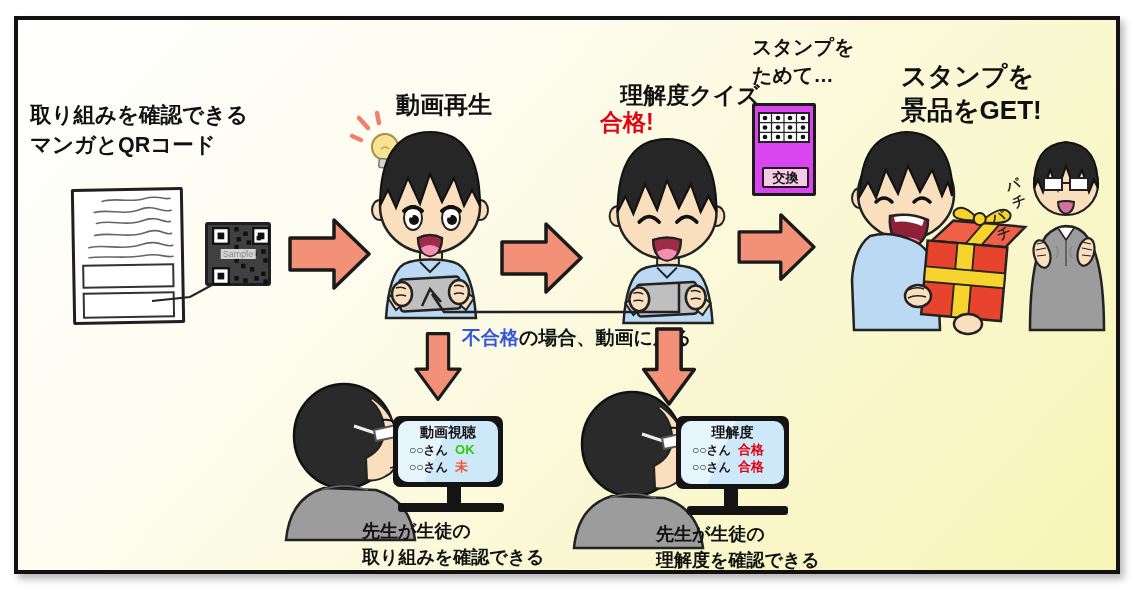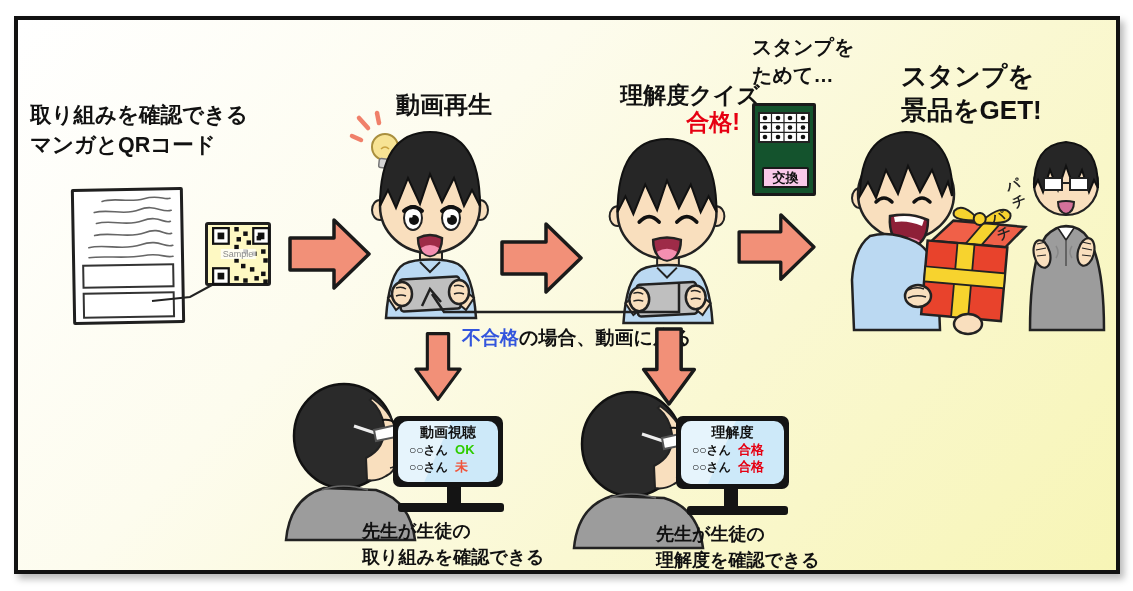--- a/index.html
+++ b/index.html
@@ -27,28 +27,28 @@
   .screen { width:100%; height:100%; background:#CDE9F9; position:relative; overflow:hidden; border-radius:10px; }
   .shine { position:absolute; left:-18%; top:-50%; width:55%; height:200%;
            background:rgba(255,255,255,0.5); transform:rotate(24deg); }
   .mon-title { position:relative; font-size:14px; font-weight:700; text-align:center; padding-top:3px; color:#111; }
   .mon-row { position:relative; font-size:12px; font-weight:700; padding-left:11px; line-height:1.3; color:#111; }
   .mon-status { margin-left:7px; font-size:13px; }
   .mon-stand { position:absolute; width:14px; height:19px; background:#141414; }
   .mon-base { position:absolute; height:9px; background:#141414; border-radius:3px; }
 
   
-  .stamp-card { position:absolute; width:64px; height:93px; background:#14532d; border:3px solid #1a1a1a; border-radius:2px; }
+  .stamp-card { position:absolute; width:64px; height:93px; background:#d946ef; border:3px solid #1a1a1a; border-radius:2px; }
   .exchange-btn { position:absolute; left:7px; top:61px; width:47px; height:21px; background:#F9C9E9;
                   border:2px solid #1a1a1a; border-radius:2px; font-size:13px; font-weight:700;
                   text-align:center; line-height:17px; color:#111; }
 
   .doc-sketch { position:absolute; width:112px; height:136px; background:#fff; border:3px solid #1f1f1f;
                 border-radius:2px; transform:rotate(-1deg); }
-  .qr-box { position:absolute; width:66px; height:64px; background:#fef9c3; border:3px solid #1f1f1f; border-radius:3px; }
+  .qr-box { position:absolute; width:66px; height:64px; background:#404040; border:3px solid #1f1f1f; border-radius:3px; }
   .qr-sample { position:absolute; left:50%; top:50%; transform:translate(-50%,-50%);
                font-size:9px; color:#8a8a8a; background:rgba(255,255,255,0.78); padding:0 2px; font-weight:400; }
 
   .clap-sfx { position:absolute; writing-mode:vertical-rl; font-size:14px; font-weight:700;
               color:#222; transform:rotate(-20deg); letter-spacing:2px; }
 
   svg { display:block; overflow:visible; }
 </style>
 </head>
 <body>
@@ -158,21 +158,21 @@
     <path d="M30,172 L42,162 L50,174 L38,184 Z" fill="#F9DFBE" stroke="#222" stroke-width="2"></path>
     <path d="M116,172 L104,162 L96,174 L108,184 Z" fill="#F9DFBE" stroke="#222" stroke-width="2"></path>
     <rect x="42" y="152" width="60" height="32" rx="3" fill="#BFBFBF" stroke="#222" stroke-width="2.5" transform="rotate(-3 72 168)"></rect>
     <ellipse cx="44" cy="168" rx="10" ry="12" fill="#F9DFBE" stroke="#222" stroke-width="2.5"></ellipse>
     <ellipse cx="101" cy="166" rx="10" ry="12" fill="#F9DFBE" stroke="#222" stroke-width="2.5"></ellipse>
     <path d="M38,162 Q44,160 48,163 M38,170 Q43,168 48,170" stroke="#222" stroke-width="1.4" fill="none"></path>
     <path d="M96,160 Q101,158 106,161 M96,168 Q101,166 106,168" stroke="#222" stroke-width="1.4" fill="none"></path>
   </svg>
 
   <div class="abs jp step-title" style="left:600px;top:80px;width:140px;text-align:center;margin-left:20px;">理解度クイズ</div>
-  <div class="abs jp step-title red" style="left:600px;top:107px;width:140px;text-align:right;">合格!</div>
+  <div class="abs jp step-title red" style="left:600px;top:107px;width:140px;text-align:left;">合格!</div>
 
   <svg class="abs" style="left:595px;top:133px;" width="145" height="190" viewBox="0 0 145 192">
     <ellipse cx="22" cy="84" rx="8" ry="10" fill="#F9DFBE" stroke="#222" stroke-width="2"></ellipse>
     <ellipse cx="122" cy="84" rx="8" ry="10" fill="#F9DFBE" stroke="#222" stroke-width="2"></ellipse>
     <path d="M62,120 L62,140 L84,140 L84,120 Z" fill="#F9DFBE" stroke="#222" stroke-width="2"></path>
     <ellipse cx="72" cy="80" rx="50" ry="47" fill="#F9DFBE" stroke="#222" stroke-width="2.5"></ellipse>
     <path d="M72,6 C38,6 22,32 22,80 L30,64 L38,82 L50,52 L62,78 L72,48 L84,76 L96,52 L106,80 L114,64 L122,80 C122,32 106,6 72,6 Z" fill="#262626" stroke="#111" stroke-width="2"></path>
     <path d="M44,90 Q54,79 64,90" fill="none" stroke="#111" stroke-width="3.8" stroke-linecap="round"></path>
     <path d="M82,90 Q92,79 102,90" fill="none" stroke="#111" stroke-width="3.8" stroke-linecap="round"></path>
     <path d="M58,108 Q72,103 86,108 Q86,126 72,129 Q58,126 58,108 Z" fill="#9E2B48" stroke="#222" stroke-width="2.5"></path>

